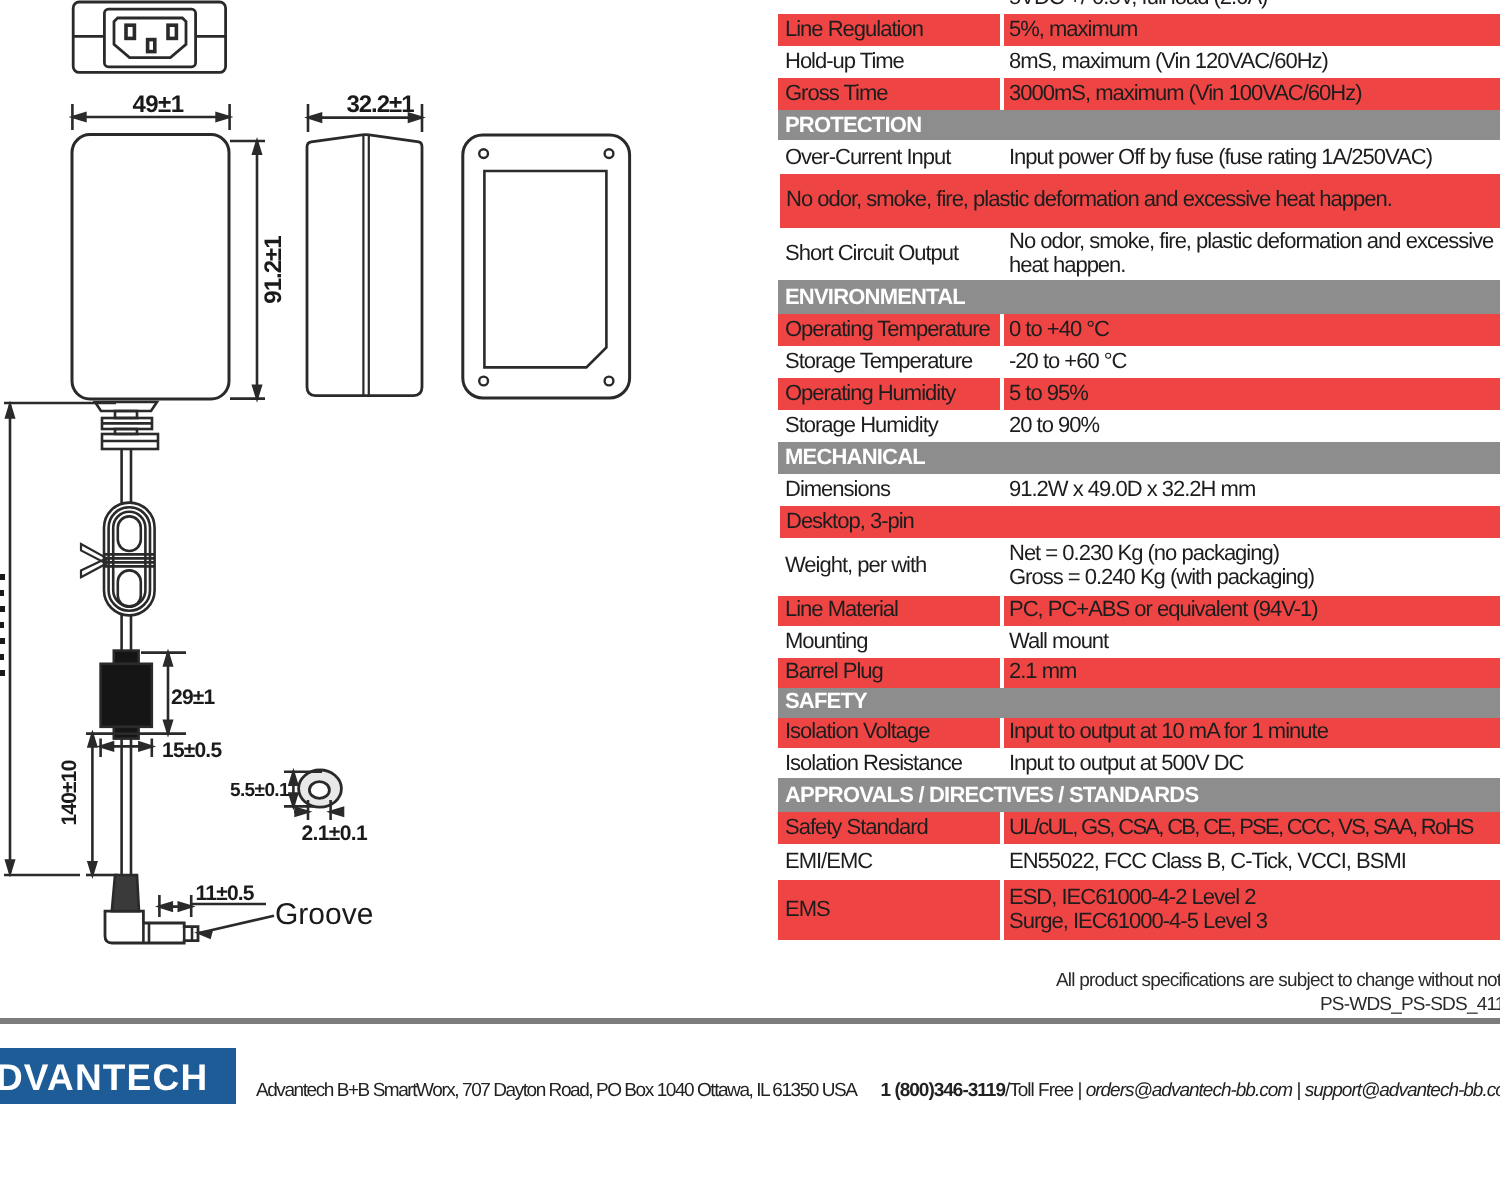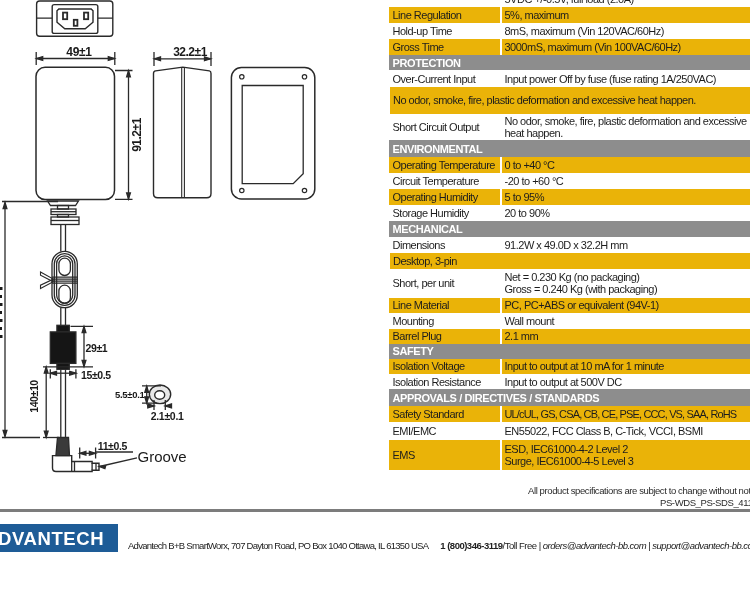--- a/index.html
+++ b/index.html
@@ -3,21 +3,21 @@
 <meta charset="utf-8">
 <style>
 html,body{margin:0;padding:0}
 body{width:750px;height:591px;overflow:hidden;position:relative;background:#fff;
  font-family:"Liberation Sans",sans-serif;}
 #tbl{position:absolute;left:388.5px;top:-9.8px;width:371px;font-size:11px;color:#1d1d1d;letter-spacing:-0.5px}
 .row{display:flex;align-items:center}
 .row .l{width:107.5px;padding-left:4px;align-self:stretch;display:flex;align-items:center;white-space:nowrap}
 .row .g{width:1.5px;background:#fff;flex:none;align-self:stretch}
 .row .v{flex:1;padding-left:3px;align-self:stretch;display:flex;align-items:center}
-.a .l,.a .v{background:#eab308}
+.a .l,.a .v{background:#ef4444}
 .hd{background:#8d8d8d;color:#fff;font-weight:bold;padding-left:4px;display:flex;align-items:center;letter-spacing:-0.4px}
 .note{position:absolute;white-space:nowrap;font-size:9.5px;color:#2a2a2a;letter-spacing:-0.4px}
 #rule{position:absolute;left:0;top:509px;width:750px;height:2.6px;background:#7c7c7c}
 #logo{position:absolute;left:-22px;top:524px;width:140px;height:28px;background:#1e5c97;overflow:hidden}
 #logo span{position:absolute;left:6px;top:4px;color:#fff;font-weight:bold;font-size:18.5px;letter-spacing:0.6px}
 #foot{position:absolute;left:128px;top:540px;font-size:9.5px;color:#222;white-space:nowrap;letter-spacing:-0.5px}
 </style>
 </head>
 <body>
 <div id="tbl">
@@ -58,21 +58,21 @@
       <div class="g"></div>
       <div class="v">No odor, smoke, fire, plastic deformation and excessive heat happen.</div>
     </div>
   <div class="hd" style="height:17px">ENVIRONMENTAL</div>
   <div class="row a" style="height:15.9px">
       <div class="l">Operating Temperature</div>
       <div class="g"></div>
       <div class="v">0 to +40 °C</div>
     </div>
   <div class="row" style="height:15.9px">
-      <div class="l">Circuit Temperature</div>
+      <div class="l">Storage Temperature</div>
       <div class="g"></div>
       <div class="v">-20 to +60 °C</div>
     </div>
   <div class="row a" style="height:15.9px">
       <div class="l">Operating Humidity</div>
       <div class="g"></div>
       <div class="v">5 to 95%</div>
     </div>
   <div class="row" style="height:15.7px">
       <div class="l">Storage Humidity</div>
@@ -83,21 +83,21 @@
   <div class="row" style="height:15.4px">
       <div class="l">Dimensions</div>
       <div class="g"></div>
       <div class="v">91.2W x 49.0D x 32.2H mm</div>
     </div>
   <div class="row a" style="height:16.4px">
       <div class="g"></div>
       <div class="v">Desktop, 3-pin</div>
     </div>
   <div class="row" style="height:28.4px">
-      <div class="l">Short, per unit</div>
+      <div class="l">Weight, per with</div>
       <div class="g"></div>
       <div class="v">Net = 0.230 Kg (no packaging)<br>Gross = 0.240 Kg (with packaging)</div>
     </div>
   <div class="row a" style="height:15.5px">
       <div class="l">Line Material</div>
       <div class="g"></div>
       <div class="v">PC, PC+ABS or equivalent (94V-1)</div>
     </div>
   <div class="row" style="height:15.5px">
       <div class="l">Mounting</div>

